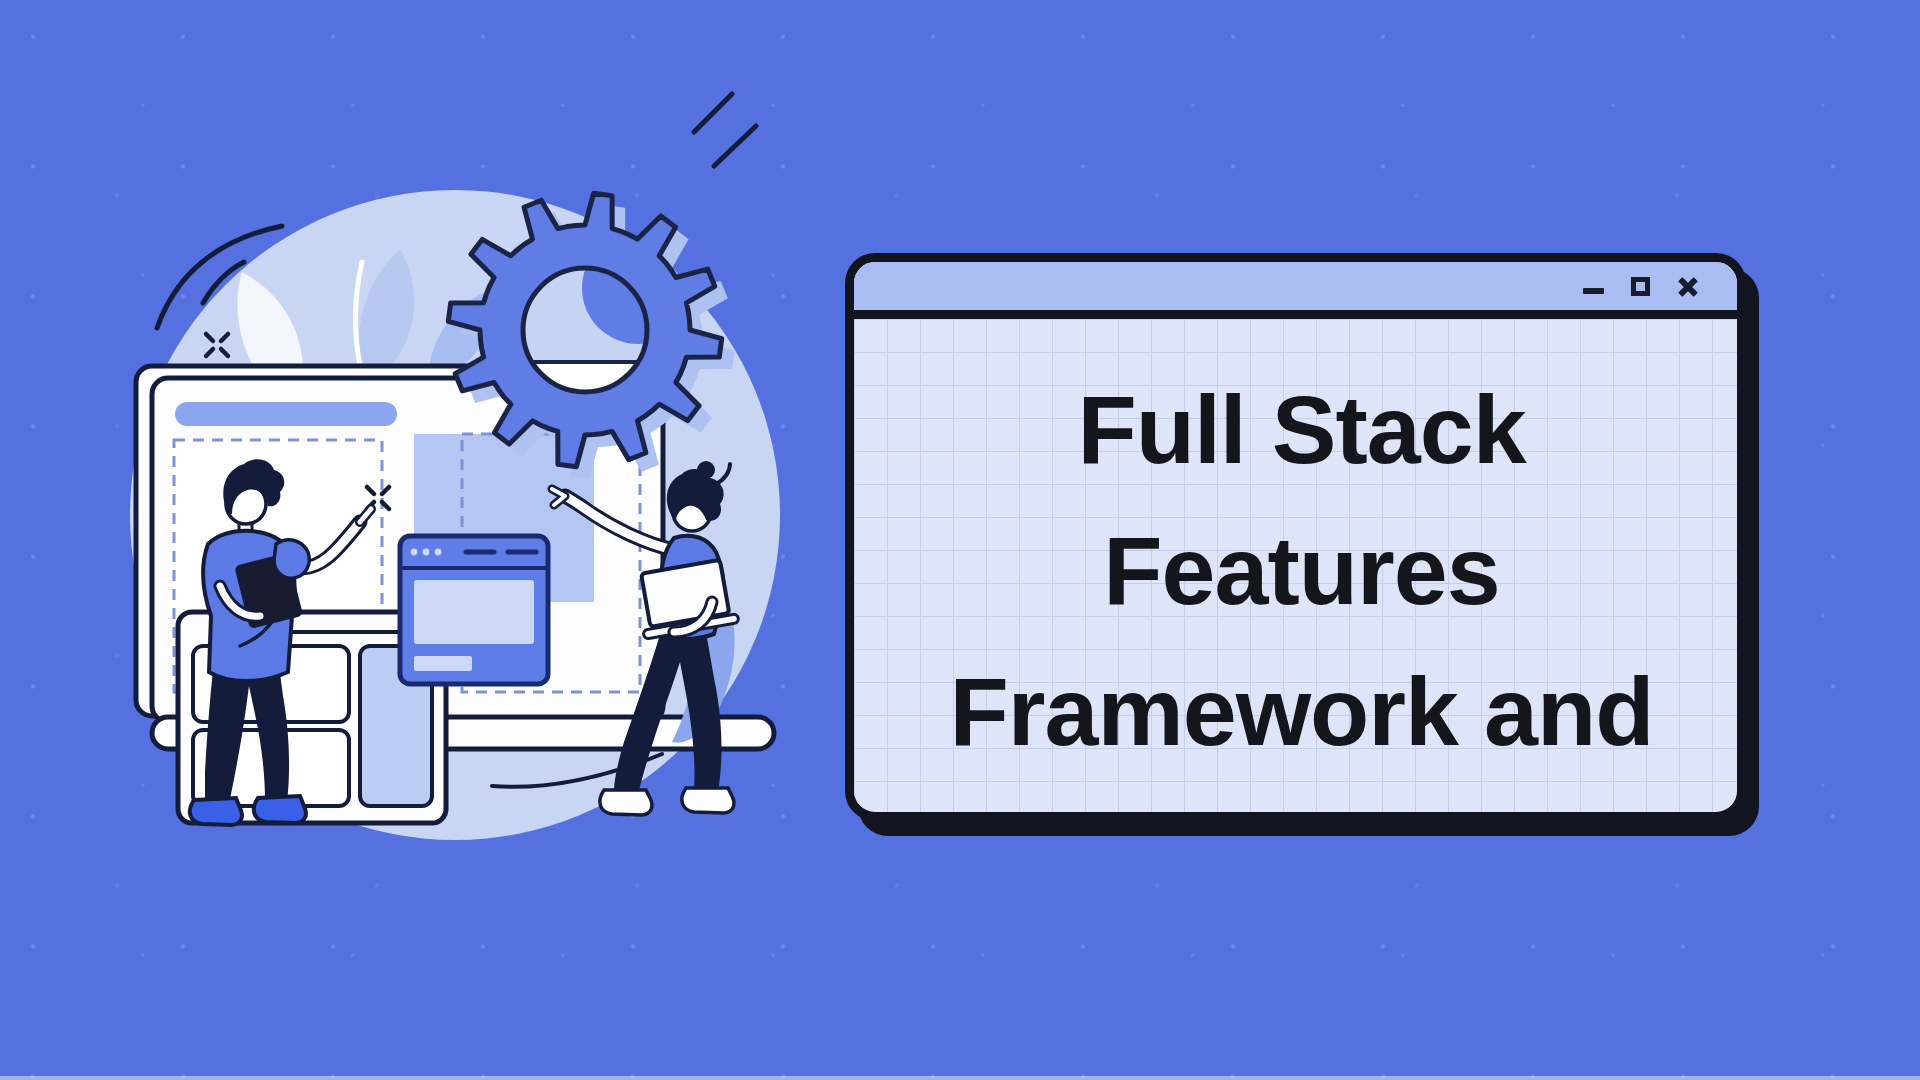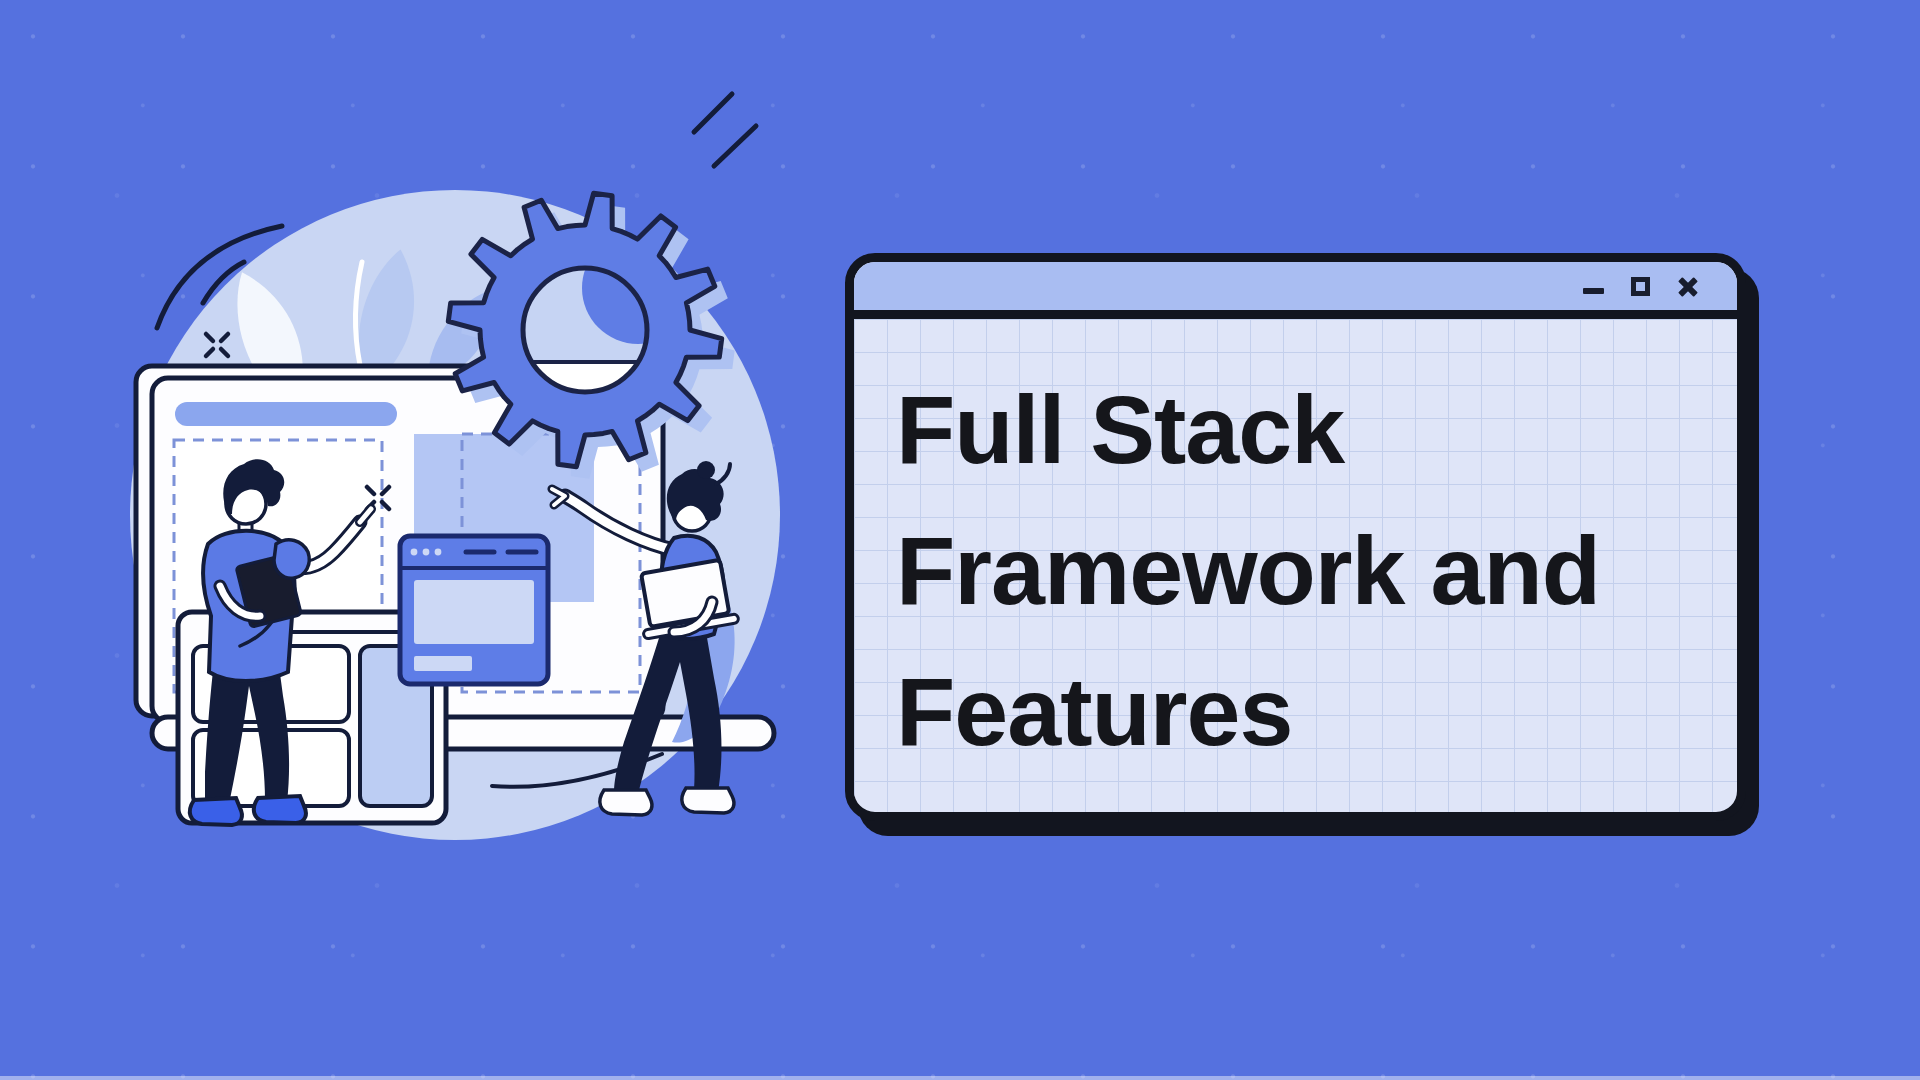--- a/index.html
+++ b/index.html
@@ -46,21 +46,21 @@
   .ctrl .x::after{transform:rotate(-45deg);}
   .window-body{
     height:calc(100% - 57px);
     background-image:
       linear-gradient(var(--grid-line) 1px, transparent 1px),
       linear-gradient(90deg, var(--grid-line) 1px, transparent 1px);
     background-size:33px 33px;
     padding:40px 30px 0 42px;box-sizing:border-box;
   }
   .title{margin:0;color:var(--title-text);font-size:97px;font-weight:700;letter-spacing:-1px;line-height:141px;}
-  .title .line{display:block;white-space:nowrap;}
+  .title .line{display:block;white-space:nowrap;text-align:center;}
 </style>
 </head>
 <body>
 
 <div class="stage">
 
   <svg class="illo" viewBox="0 -60 720 820" role="img" aria-label="two-people-building-web-page-with-gear">
     <defs>
       <path id="leaf" d="M0,0 C-30,-45 -22,-108 8,-142 C42,-100 40,-40 0,0 Z"></path>
       <path id="sparkle" d="M-11,-11 L-4,-4 M11,-11 L4,-4 M-11,11 L-4,4 M11,11 L4,4"></path>
@@ -189,20 +189,20 @@
             <span class="box"></span>
           </button>
         <button class="ctrl" aria-label="close">
             <span class="x"></span>
           </button>
       </div>
     </div>
     <div class="window-body">
       <h1 class="title">
         <span class="line">Full Stack</span>
+        <span class="line">Features</span>
         <span class="line">Framework and</span>
-        <span class="line">Features</span>
       </h1>
     </div>
   </div>
 
   <div class="bottom-strip"></div>
 </div>
 
 </body></html>

